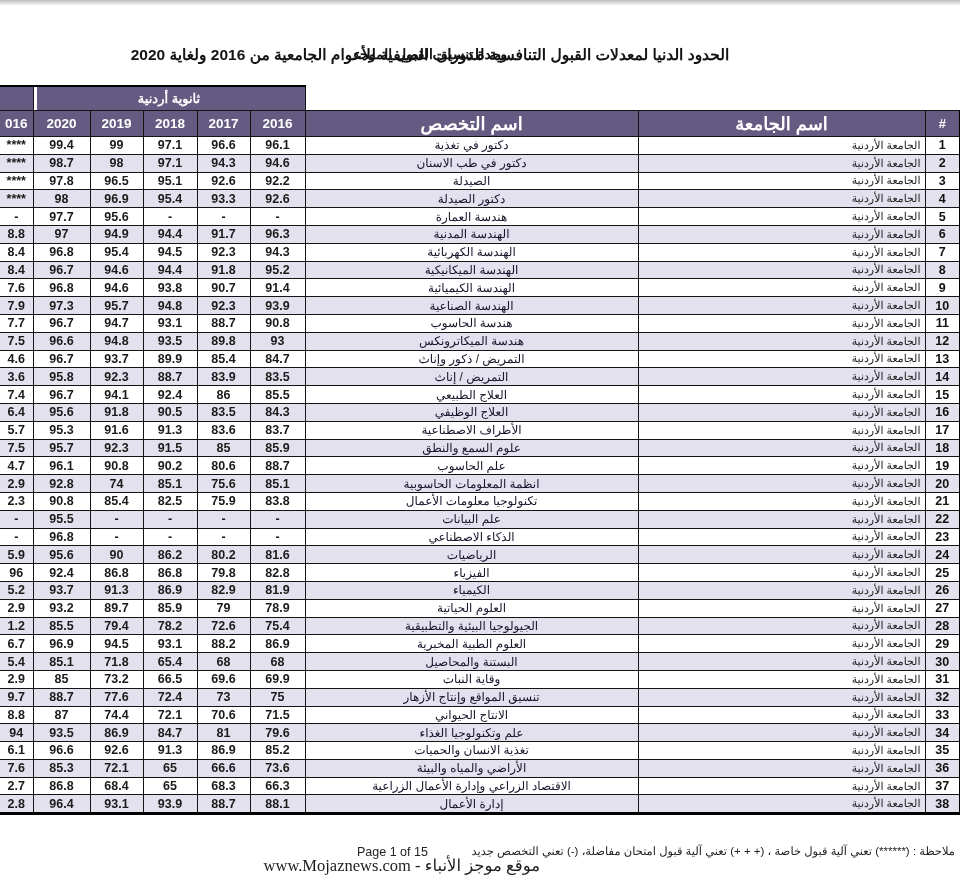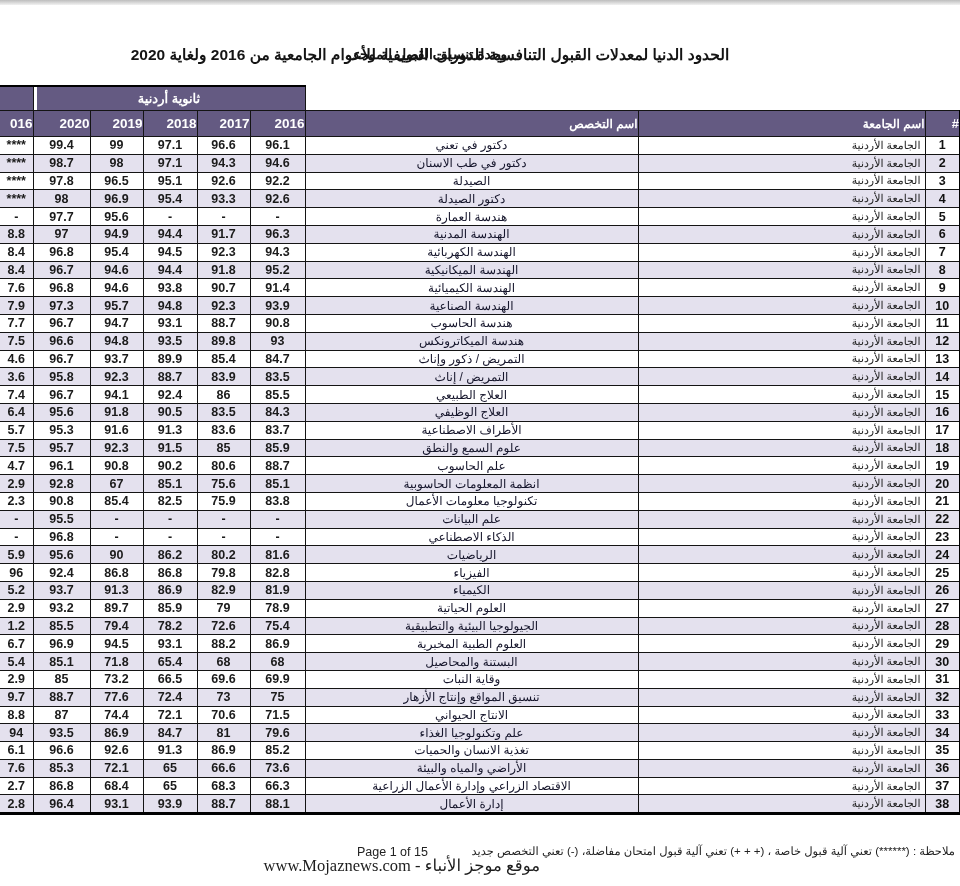--- a/index.html
+++ b/index.html
@@ -21,24 +21,24 @@
   .tbl td:first-child,.tbl th:first-child{border-left:0;}
 
   tr.band-row td{height:23px;margin-left:23px;}
   td.band-stub{background:#645a82;border-top:2.5px solid #000;}
   td.band{background:#645a82;color:#fff;font-weight:bold;font-size:13px;
     text-align:center;border-top:2.5px solid #000;
     box-shadow:inset 3px 0 0 #ffffff;}
   td.band-empty{border:0;background:#fff;}
 
   tr.head-row th{background:#645a82;color:#fff;font-weight:bold;height:25px;
-    text-align:right;}
+    text-align:center;}
   th.yr-h{font-size:13.5px;}
   th.stub-h{font-size:13.5px;}
-  th.spec-h,th.uni-h{font-size:12px;}
+  th.spec-h,th.uni-h{font-size:18px;}
   th.num-h{font-size:13px;border-right:2.5px solid #000;}
 
   tbody tr{height:16.8px;}
   tbody td{height:16.8px;}
   tbody tr:nth-child(even) td{background:#e4e1ee;}
   tbody tr:last-child td{border-bottom:3px solid #000;}
   td.stub{text-align:center;font-size:12.5px;font-weight:700;color:#1b1b1b;}
   td.yr{text-align:center;font-size:12.5px;font-weight:700;color:#1b1b1b;}
   td.spec{text-align:center;font-size:12px;color:#16162c;}
   td.uni{padding-right:4px;font-size:11px;color:#1f1f1f;}
@@ -89,21 +89,21 @@
     </tr>
   </thead>
   <tbody id="rows">
       <tr>
         <td class="stub">****</td>
         <td class="yr">99.4</td>
         <td class="yr">99</td>
         <td class="yr">97.1</td>
         <td class="yr">96.6</td>
         <td class="yr">96.1</td>
-        <td class="spec" dir="rtl" lang="ar">دكتور في تعني</td>
+        <td class="spec" dir="rtl" lang="ar">دكتور في تغذية</td>
         <td class="uni" dir="rtl" lang="ar">الجامعة الأردنية</td>
         <td class="idx">1</td>
       </tr>
       <tr>
         <td class="stub">****</td>
         <td class="yr">98.7</td>
         <td class="yr">98</td>
         <td class="yr">97.1</td>
         <td class="yr">94.3</td>
         <td class="yr">94.6</td>
@@ -294,21 +294,21 @@
         <td class="yr">90.2</td>
         <td class="yr">80.6</td>
         <td class="yr">88.7</td>
         <td class="spec" dir="rtl" lang="ar">علم الحاسوب</td>
         <td class="uni" dir="rtl" lang="ar">الجامعة الأردنية</td>
         <td class="idx">19</td>
       </tr>
       <tr>
         <td class="stub">2.9</td>
         <td class="yr">92.8</td>
-        <td class="yr">67</td>
+        <td class="yr">74</td>
         <td class="yr">85.1</td>
         <td class="yr">75.6</td>
         <td class="yr">85.1</td>
         <td class="spec" dir="rtl" lang="ar">انظمة المعلومات الحاسوبية</td>
         <td class="uni" dir="rtl" lang="ar">الجامعة الأردنية</td>
         <td class="idx">20</td>
       </tr>
       <tr>
         <td class="stub">2.3</td>
         <td class="yr">90.8</td>

